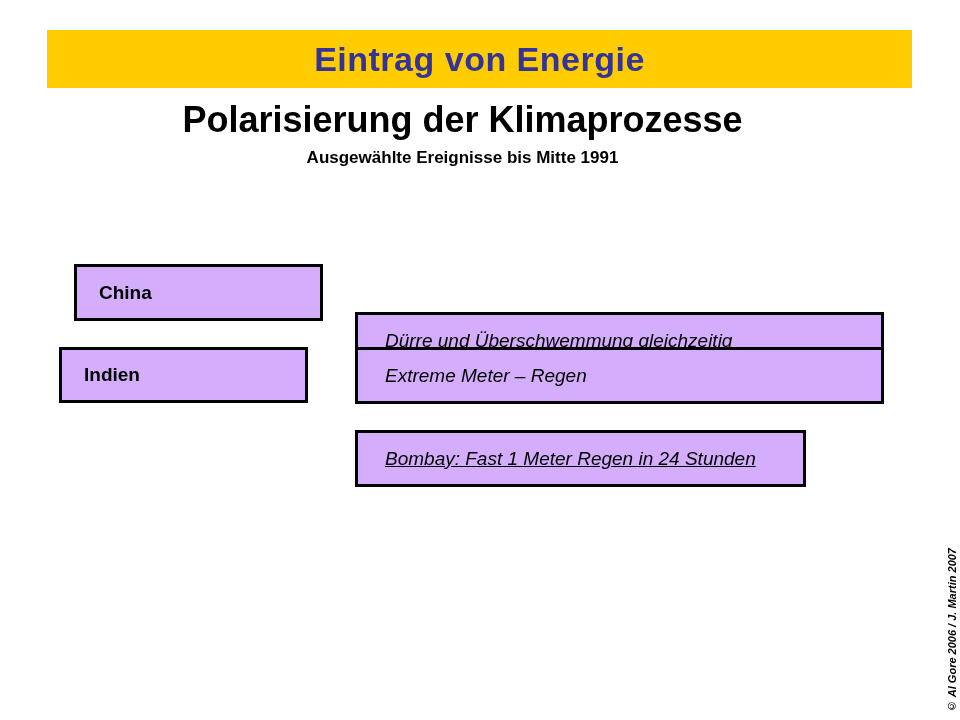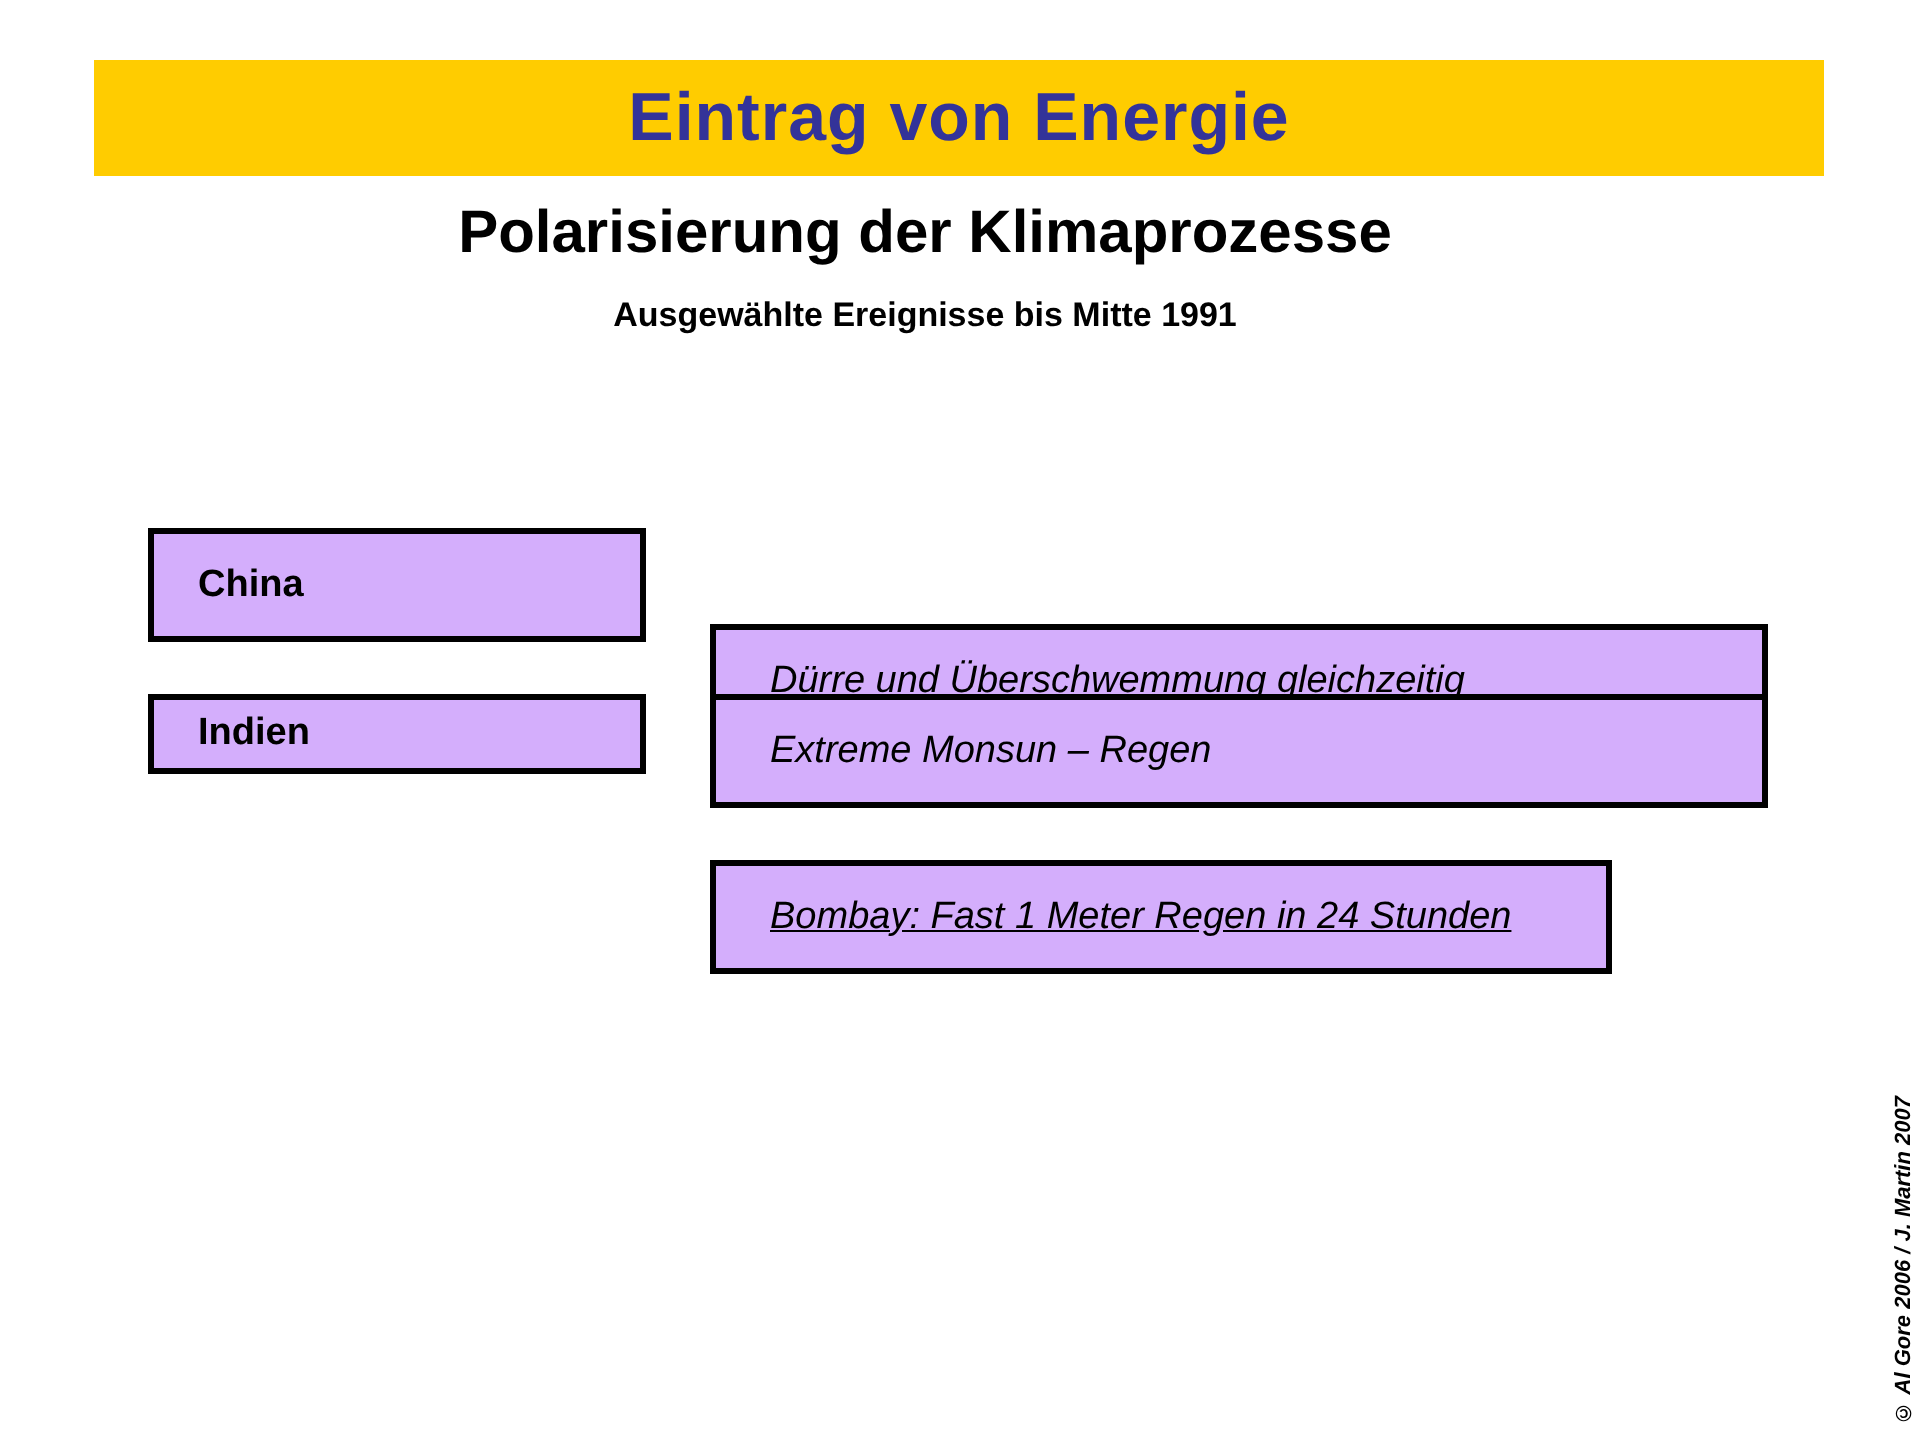--- a/index.html
+++ b/index.html
@@ -36,21 +36,21 @@
     line-height: 1;
   }
 
   
   .headline {
     position: absolute;
     left: 0;
     top: 100px;
     width: 925px;
     text-align: center;
-    font-size: 30px;
+    font-size: 36px;
     font-weight: bold;
     color: #000000;
     line-height: 1.1;
     white-space: nowrap;
   }
   .subhead {
     position: absolute;
     left: 0;
     top: 149px;
     width: 925px;
@@ -84,21 +84,21 @@
     padding-left: 22px;
   }
   .box-label.italic {
     font-weight: normal;
     font-style: italic;
     padding-left: 27px;
   }
 
   .box-china      { left: 74px;  top: 264px; width: 249px; height: 57px; }
   .box-china-desc { left: 355px; top: 264px; width: 529px; height: 57px; margin-top: 48px; }
-  .box-indien     { left: 74px;  top: 347px; width: 249px; height: 40px; }
+  .box-indien     { left: 59px;  top: 347px; width: 249px; height: 56px; }
   .box-indien-desc{ left: 355px; top: 347px; width: 529px; height: 57px; }
   .box-bombay     { left: 355px; top: 430px; width: 451px; height: 57px; text-decoration: underline; }
 
   
   .credit {
     position: absolute;
     right: 2px;
     bottom: 8px;
     font-size: 11px;
     font-style: italic;
@@ -128,20 +128,20 @@
 
 <div class="box box-china-desc">
   <span class="box-label italic">Dürre und Überschwemmung gleichzeitig</span>
 </div>
 
 <div class="box box-indien">
   <span class="box-label bold">Indien</span>
 </div>
 
 <div class="box box-indien-desc">
-  <span class="box-label italic">Extreme Monsun – Regen</span>
+  <span class="box-label italic">Extreme Meter – Regen</span>
 </div>
 
 <div class="box box-bombay">
   <span class="box-label italic">Bombay: Fast 1 Meter Regen in 24 Stunden</span>
 </div>
 
 <div class="credit">© Al Gore 2006 / J. Martin 2007</div>
 
 </body></html>

